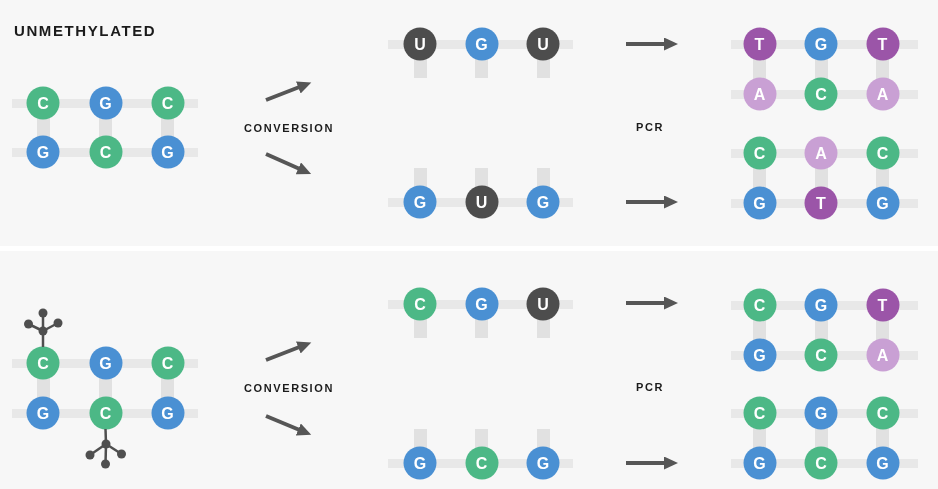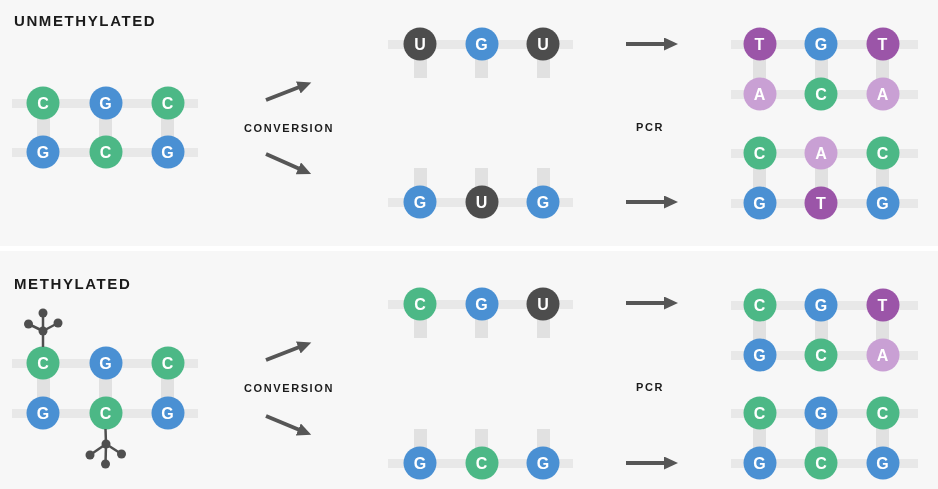--- a/index.html
+++ b/index.html
@@ -35,21 +35,21 @@
 </style>
 </head>
 <body>
 
 <div id="canvas">
 
   <div class="panel" id="panel-top"></div>
   <div class="panel" id="panel-bottom"></div>
 
   
-  <div class="section-title" style="left:14px;top:12px">UNMETHYLATED</div>
+  <div class="section-title" style="left:14px;top:22px">UNMETHYLATED</div>
 
   
   <div class="grp">
     <div class="sbar" style="left:12px;top:98.5px;width:186px"></div>
     <div class="sbar" style="left:12px;top:147.5px;width:186px"></div>
     <div class="conn" style="left:36.5px;top:103px;height:49px"></div>
     <div class="conn" style="left:99px;top:103px;height:49px"></div>
     <div class="conn" style="left:161px;top:103px;height:49px"></div>
     <div class="base bC" style="left:43px;top:103px">C</div>
     <div class="base bG" style="left:105.5px;top:103px">G</div>
@@ -105,21 +105,20 @@
     <div class="conn" style="left:876px;top:153px;height:50px"></div>
     <div class="base bC" style="left:759.5px;top:153px">C</div>
     <div class="base bA" style="left:821px;top:153px">A</div>
     <div class="base bC" style="left:882.5px;top:153px">C</div>
     <div class="base bG" style="left:759.5px;top:203px">G</div>
     <div class="base bT" style="left:821px;top:203px">T</div>
     <div class="base bG" style="left:882.5px;top:203px">G</div>
   </div>
 
   
-  <div class="section-title" style="left:14px;top:275px">METHYLATED</div>
 
   <div class="grp">
     <div class="sbar" style="left:12px;top:358.5px;width:186px"></div>
     <div class="sbar" style="left:12px;top:408.5px;width:186px"></div>
     <div class="conn" style="left:36.5px;top:363px;height:50px"></div>
     <div class="conn" style="left:99px;top:363px;height:50px"></div>
     <div class="conn" style="left:161px;top:363px;height:50px"></div>
     <div class="base bC" style="left:43px;top:363px">C</div>
     <div class="base bG" style="left:105.5px;top:363px">G</div>
     <div class="base bC" style="left:167.5px;top:363px">C</div>

